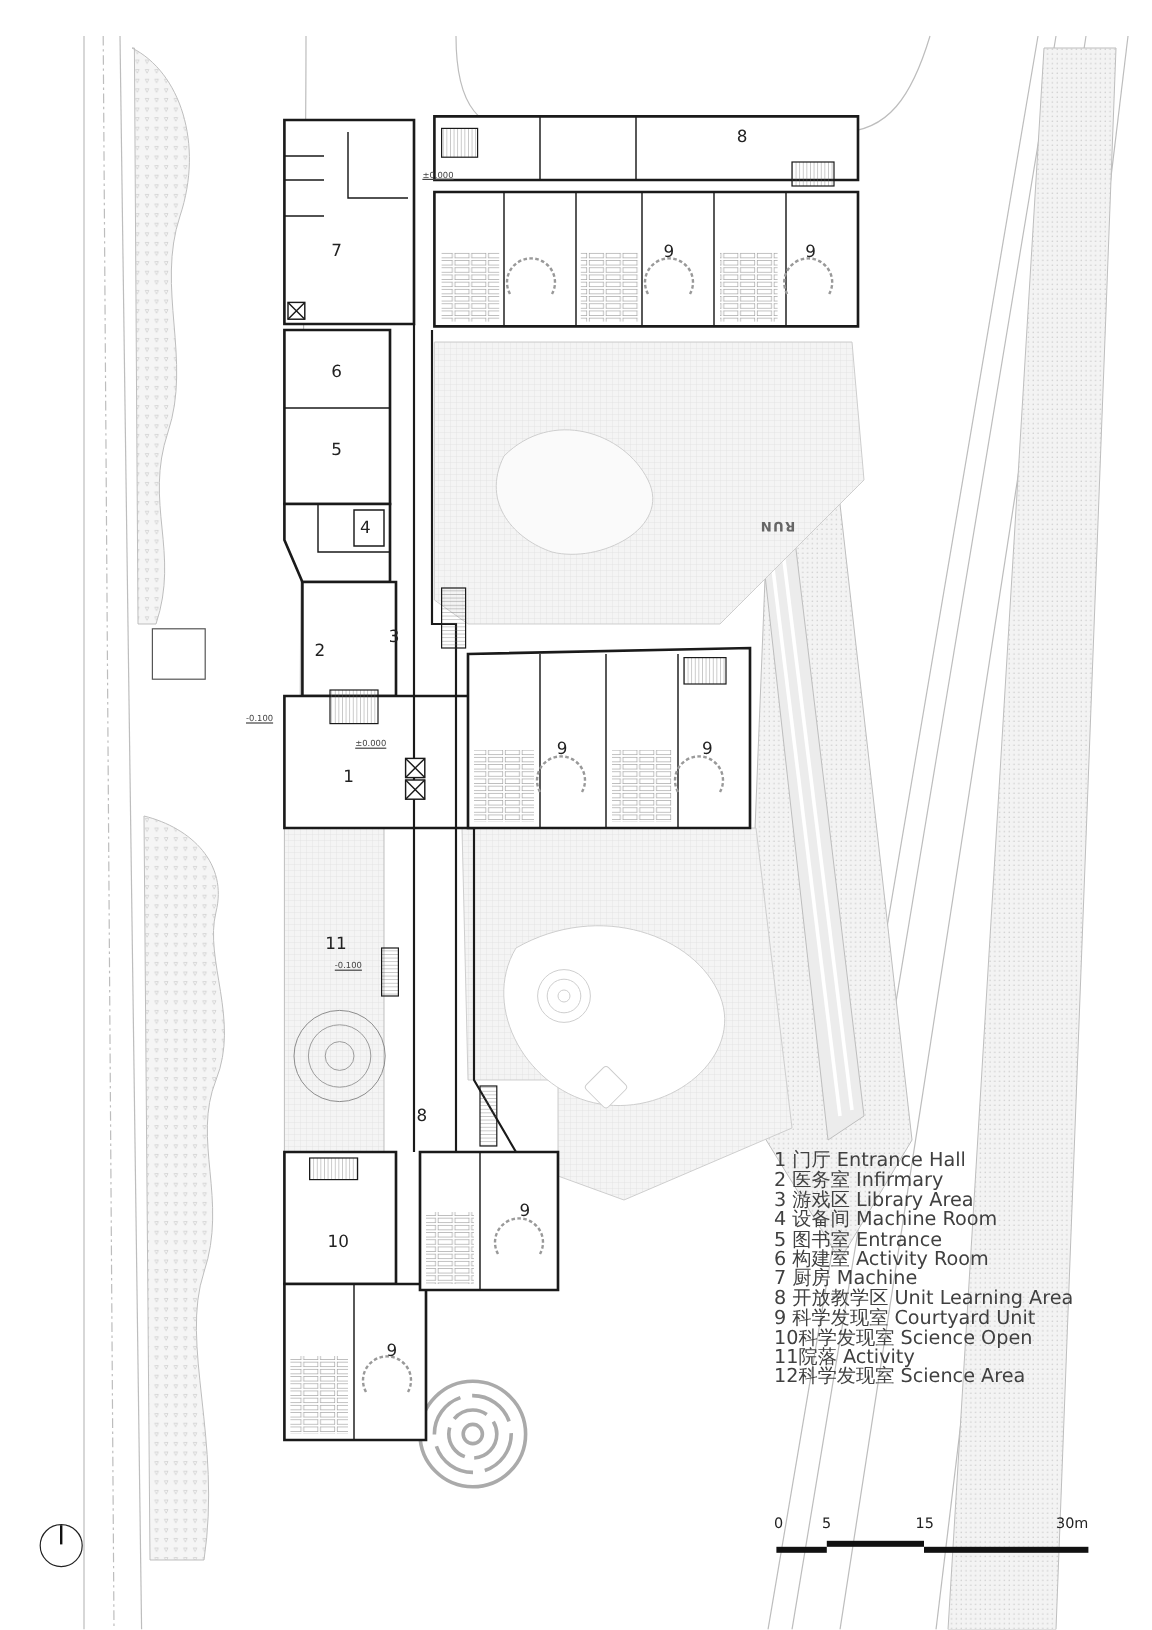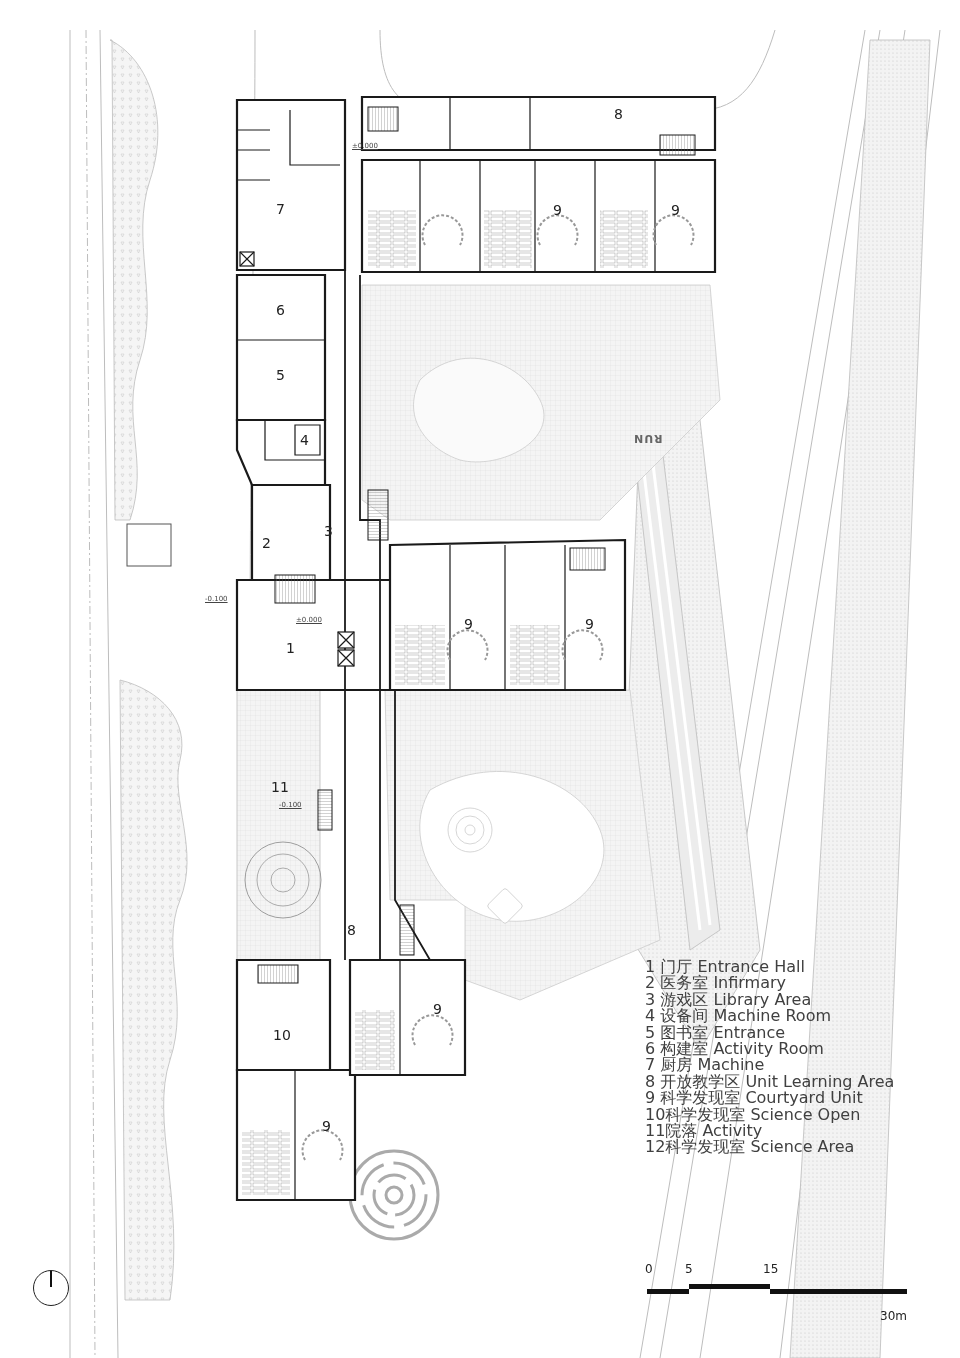--- a/index.html
+++ b/index.html
@@ -218,21 +218,21 @@
   <div class="row"><span class="num">9</span> <span>科学发现室</span> <span>Courtyard Unit</span></div>
   <div class="row"><span class="num">10</span><span>科学发现室</span> <span>Science Open</span></div>
   <div class="row"><span class="num">11</span><span>院落</span> <span>Activity</span></div>
   <div class="row"><span class="num">12</span><span>科学发现室</span> <span>Science Area</span></div>
 </div>
 
 <div id="scalebar">
   <span class="sb-t" style="left:0px;">0</span>
   <span class="sb-t" style="left:40px;">5</span>
   <span class="sb-t" style="left:118px;">15</span>
-  <span class="sb-t" style="left:235px;margin-top:47px;">30m</span>
+  <span class="sb-t" style="left:235px;">30m</span>
   <div class="sb-bar" style="left:2px;top:27px;width:42px;height:5px;"></div>
   <div class="sb-bar" style="left:44px;top:22px;width:81px;height:5px;"></div>
   <div class="sb-bar" style="left:125px;top:27px;width:137px;height:5px;"></div>
 </div>
 
 <div id="north">
   <div class="needle"></div>
 </div>
 
 </body></html>

